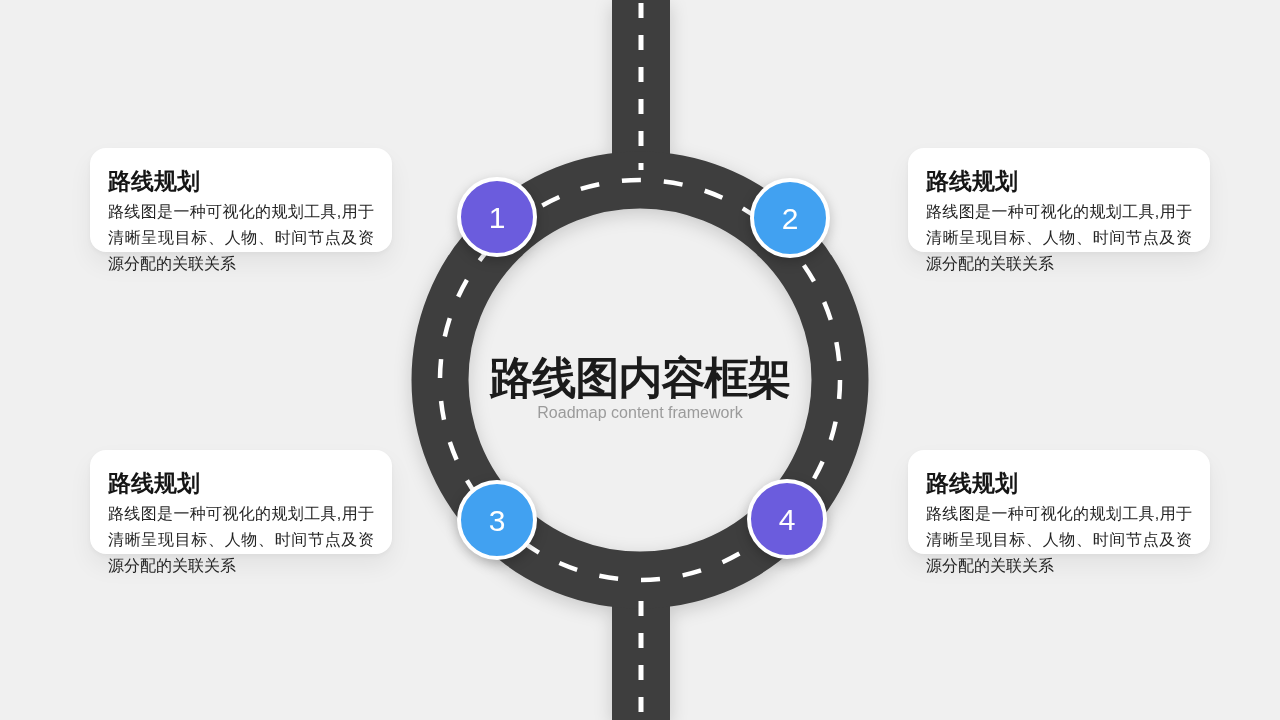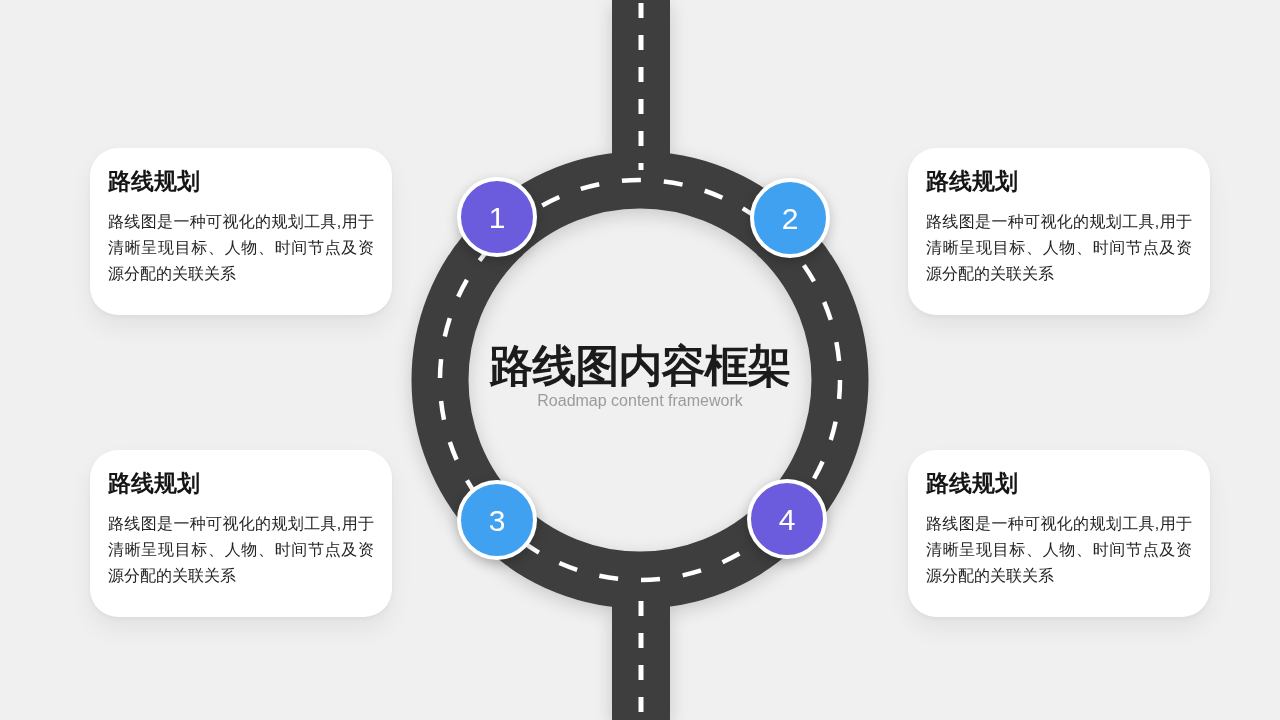--- a/index.html
+++ b/index.html
@@ -48,50 +48,51 @@
     top: 341px;
     width: 1280px;
     text-align: center;
   }
   .center-title {
     font-size: 44px;
     font-weight: 800;
     letter-spacing: -1px;
     line-height: 1.15;
     color: #1b1b1b;
+    margin-top: 12px;
   }
   .center-subtitle {
     margin-top: 0;
     font-size: 16px;
     color: #9b9b9b;
   }
 
   
   .card {
     position: absolute;
     width: 302px;
-    height: 167px;
+    height: 104px;
     box-sizing: border-box;
     background: #ffffff;
-    border-radius: 28px;
+    border-radius: 16px;
     padding: 20px 18px 16px 18px;
     box-shadow: 0 12px 24px rgba(0,0,0,0.06), 0 2px 5px rgba(0,0,0,0.04);
   }
   .card-tl { left: 90px;  top: 148px; }
   .card-tr { left: 908px; top: 148px; }
   .card-bl { left: 90px;  top: 450px; }
   .card-br { left: 908px; top: 450px; }
   .card-title {
     font-size: 23px;
     font-weight: 700;
     color: #151515;
     line-height: 1.2;
   }
   .card-body {
-    margin-top: 13px;
+    margin-top: 3px;
     font-size: 16px;
     line-height: 26px;
     color: #242424;
     text-align: justify;
   }
 </style>
 </head>
 <body>
 
 <div class="stage">

